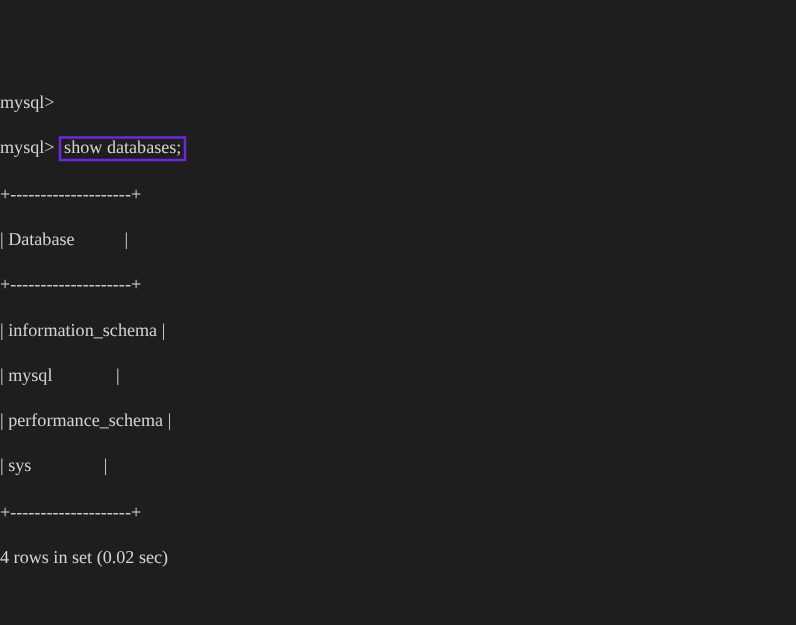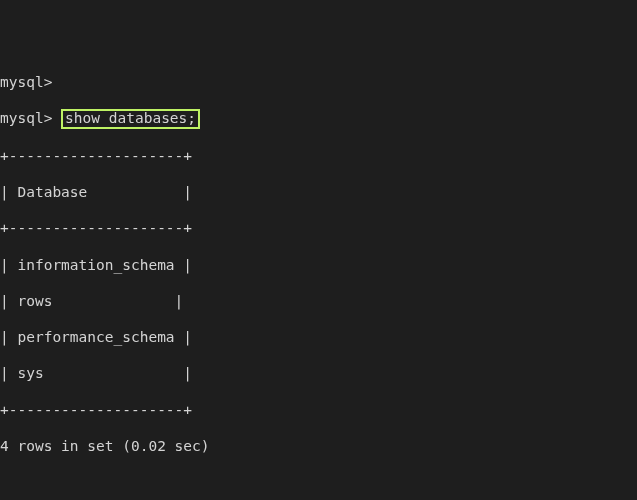--- a/index.html
+++ b/index.html
@@ -1,47 +1,47 @@
 <!DOCTYPE html>
 <html><head>
   <meta charset="utf-8">
   <style>
-    * { margin: 0; padding: 0; box-sizing: border-box; }
+    * { margin: 0; padding: 0; box-sizing: border-box; font-family: Liberation Serif, serif; }
     body {
       background: #1e1e1e;
       color: #d4d4d4;
       font-family: 'Menlo', 'Monaco', 'Consolas', monospace;
       font-size: 14.5px;
       line-height: 1.25;
       padding: 0;
       white-space: pre;
       width: 637px;
       height: 500px;
       overflow: hidden;
     }
     .line { display: block; }
     .hl {
-      border: 2px solid #bef264;
+      border: 2px solid #6d28d9;
       display: inline-block;
       padding: 0 2px;
       line-height: 1.1;
     }
   </style>
 </head>
 <body>
 
 
 
 <span class="line"><span>mysql&gt; </span></span>
 <span class="line"><span>mysql&gt; </span><span class="hl"><span>show databases;</span></span></span>
 <span class="line">+--------------------+</span>
 <span class="line">| Database           |</span>
 <span class="line">+--------------------+</span>
 <span class="line">| information_schema |</span>
-<span class="line">| rows              |</span>
+<span class="line">| mysql              |</span>
 <span class="line">| performance_schema |</span>
 <span class="line">| sys                |</span>
 <span class="line">+--------------------+</span>
 <span class="line">4 rows in set (0.02 sec)</span>
 <span class="line"> </span>
 
 
 
 
 

